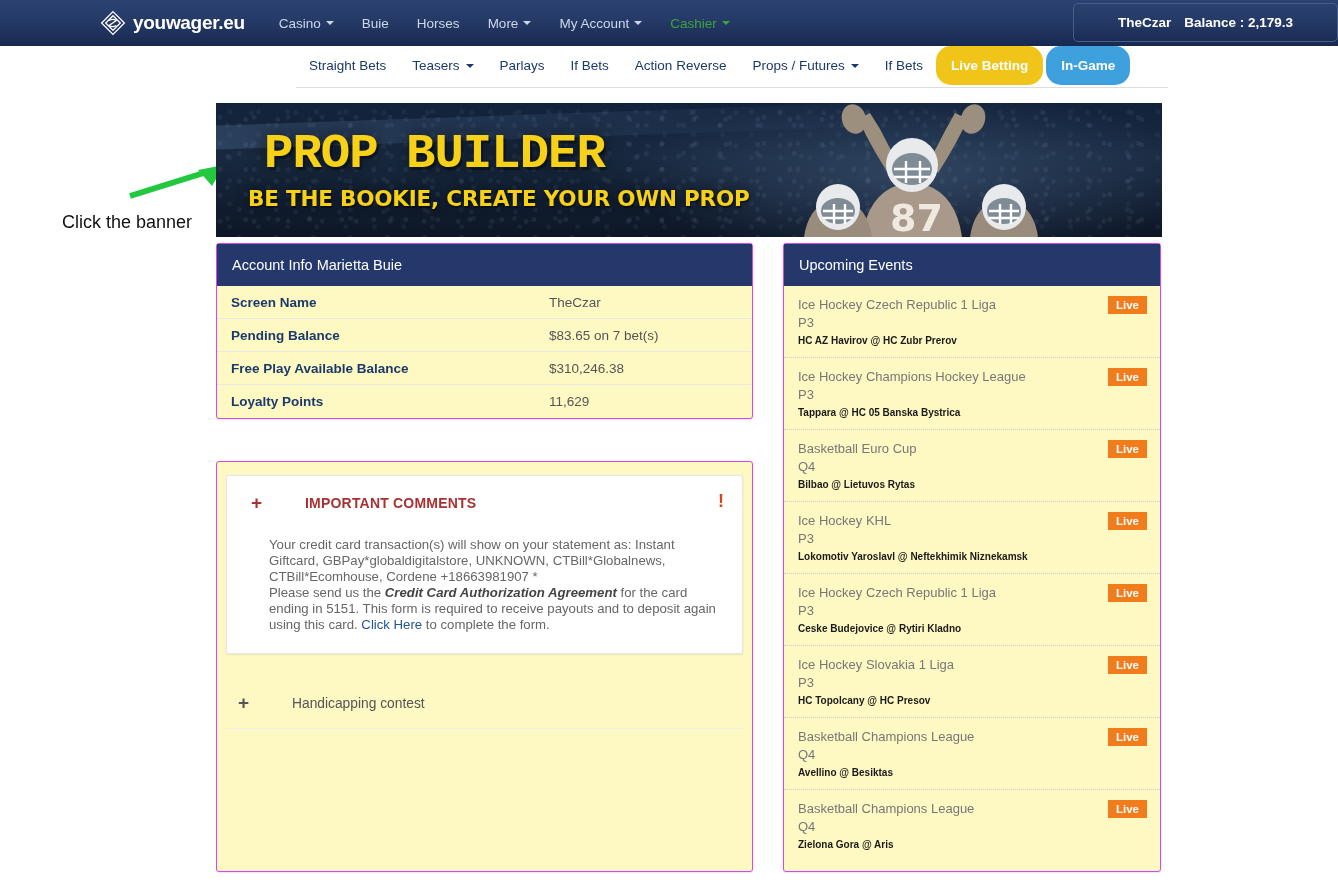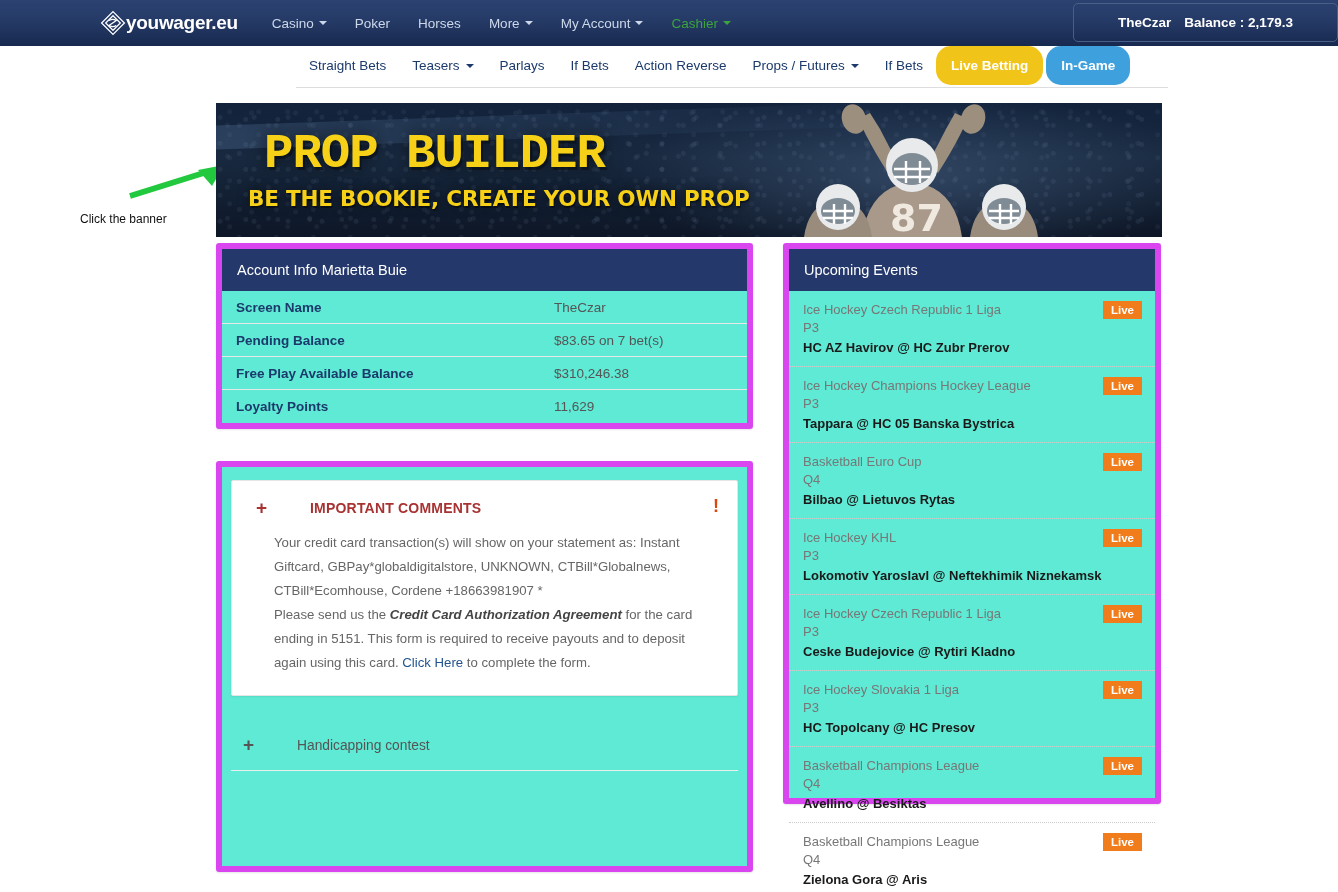--- a/index.html
+++ b/index.html
@@ -13,21 +13,21 @@
 
   
   .topbar {
     position: relative;
     height: 46px;
     background: linear-gradient(180deg, #2b4272 0%, #253a66 45%, #17294f 100%);
     display: flex;
     align-items: center;
   }
   .brand {
-    display: flex; align-items: center; 
+    display: flex; align-items: center; gap: 7px;
     margin-left: 100px;
   }
   .brand-mark { width: 26px; height: 26px; display:block; }
   .brand-text {
     color: #ffffff; font-size: 19px; font-weight: bold;
     letter-spacing: -0.3px;
   }
   .topnav { display: flex; align-items: center; margin-left: 20px; }
   .topnav-item {
     color: #ccd7ea; font-size: 13.5px;
@@ -78,22 +78,22 @@
     font-size: 13.5px; font-weight: bold; color: #ffffff;
     padding: 12px 15px; border-radius: 15px; cursor: pointer;
     white-space: nowrap;
   }
   .subnav-btn.live { background: #f0c419; }
   .subnav-btn.ingame { background: #3ea0dd; margin-left: 3px; }
 
   
   .annotation {
     position: absolute;
-    left: 80px; top: 212px;
-    font-size: 12px; color: #111111;
+    left: 62px; top: 212px;
+    font-size: 18px; color: #111111;
     white-space: nowrap;
   }
   .arrow-svg { position: absolute; left: 128px; top: 164px; }
 
   
   .banner {
     position: absolute;
     left: 216px; top: 103px;
     width: 946px; height: 134px;
     background:
@@ -128,22 +128,22 @@
     position: absolute; left: 32px; top: 83px;
     font-size: 21.5px; font-weight: bold; color: #f7d117;
     letter-spacing: -0.2px; font-family: "DejaVu Sans", sans-serif;
     text-shadow: 0 0 12px rgba(0,0,0,0.6), 1px 2px 0 rgba(0,0,0,0.35);
   }
   .players { position: absolute; right: 90px; bottom: 0; width: 330px; height: 134px; }
 
   
   .panel {
     position: absolute;
-    background: #5eead4;
-    border: 6px solid #d946ef;
+    background: #fef9c3;
+    border: 1px solid #d946ef;
     border-radius: 3px;
     box-shadow: 0 1px 2px rgba(0,0,0,0.10);
   }
   .panel-head {
     background: #24386b;
     color: #ffffff;
     font-size: 14.5px;
     padding: 13px 15px;
   }
   .panel-head.navy-dark { background: #213461; }
@@ -176,46 +176,46 @@
   .plus-icon { color: #a83232; font-size: 19px; font-weight: bold; width: 60px; padding-left: 6px;}
   .comment-title {
     color: #a83232; font-size: 14px; font-weight: bold;
     letter-spacing: 0.2px;
   }
   .bang-icon {
     position: absolute; right: 0; top: 1px;
     color: #d9480f; font-size: 18px; font-weight: bold;
   }
   .comment-body {
-    margin-top: 10px; padding-left: 24px;
-    color: #666666; font-size: 13.2px; line-height: 24px;
+    margin-top: 21px; padding-left: 24px;
+    color: #666666; font-size: 13.2px; line-height: 16px;
   }
   .comment-body .em { font-style: italic; font-weight: bold; color: #444444; }
   .comment-body .lnk { color: #22548f; cursor: pointer; }
 
   .collapse-row {
     margin-top: 24px;
     padding: 14px 6px 14px 6px;
     border-bottom: 1px solid #eeeeee;
     display: flex; align-items: center;
   }
   .collapse-row .plus-icon { color: #555555; }
   .collapse-row .collapse-label { color: #555555; font-size: 13.8px; }
 
-  #events-panel { left: 783px; top: 243px; width: 378px; height: 561px; }
+  #events-panel { left: 783px; top: 243px; width: 378px; height: 629px; }
   .event-row {
     border-bottom: 1px dotted #cccccc;
     padding: 10px 14px 11px 14px;
     position: relative;
     cursor: pointer;
   }
   .event-row:last-child { border-bottom: none; }
   .event-league { color: #777777; font-size: 13px; line-height: 18px; }
   .event-period { color: #777777; font-size: 13px; line-height: 18px; }
-  .event-match { color: #1a1a1a; font-size: 13px; font-weight: bold; margin-top: 3px; }
+  .event-match { color: #1a1a1a; font-size: 10px; font-weight: bold; margin-top: 3px; }
   .live-badge {
     position: absolute; right: 13px; top: 10px;
     background: #f07c1b; color: #ffffff;
     font-size: 11.5px; font-weight: bold;
     padding: 3px 8px; border-radius: 0;
   }
 </style>
 </head>
 <body>
 
@@ -228,21 +228,21 @@
     </svg>
     <span class="brand-text">youwager.eu</span>
   </div>
 
   <div class="topnav">
     <div class="topnav-item">
       <span>Casino</span>
       <i class="caret"></i>
     </div>
     <div class="topnav-item">
-      <span>Poker</span>
+      <span>Buie</span>
     </div>
     <div class="topnav-item">
       <span>Horses</span>
     </div>
     <div class="topnav-item">
       <span>More</span>
       <i class="caret"></i>
     </div>
     <div class="topnav-item">
       <span>My Account</span>

